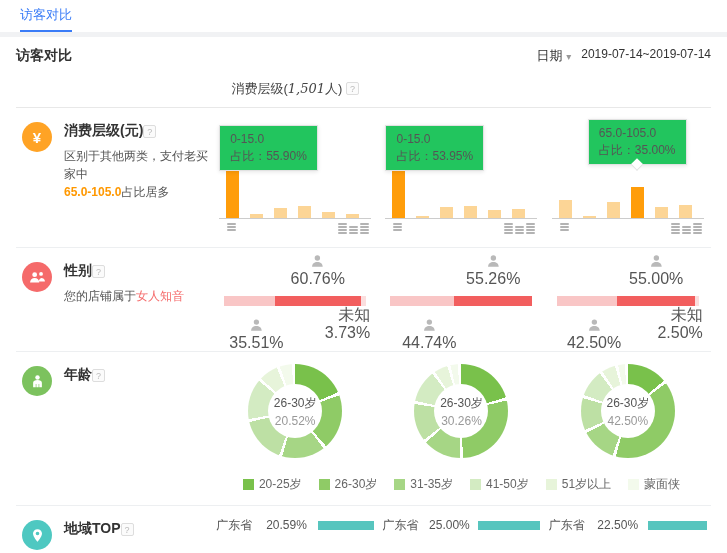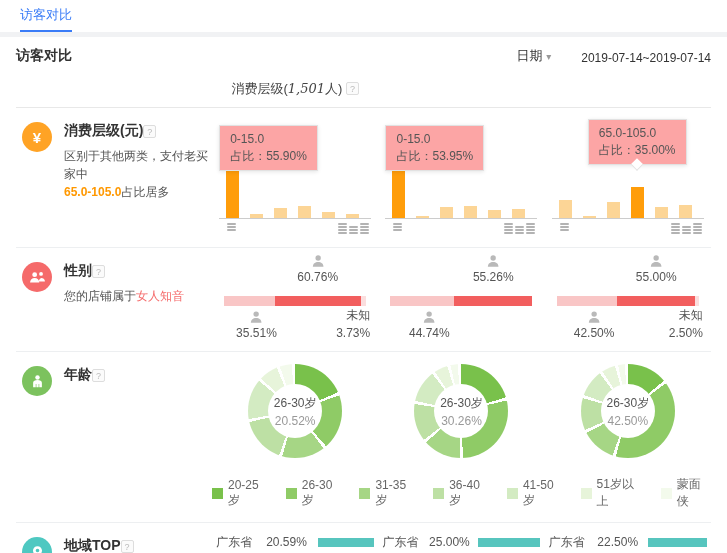--- a/index.html
+++ b/index.html
@@ -10,21 +10,21 @@
   }
   
   .tabbar { height:32px; display:flex; align-items:stretch; padding-left:20px; gap:44px; background:#fff; }
   .tab { font-size:13px; color:#555; display:flex; align-items:center; border-bottom:2px solid transparent; cursor:pointer; }
   .tab.active { color:#3a7cf7; border-bottom-color:#3a7cf7; }
   .strip { height:5px; background:#f1f2f4; }
   .content { padding:0 16px; }
   
   .page-header { display:flex; justify-content:space-between; align-items:center; height:38px; }
   .page-title { font-size:14px; font-weight:bold; color:#333; }
-  .hdr-right { display:flex; align-items:flex-end; gap:30px; }
+  .hdr-right { display:flex; align-items:flex-start; gap:10px; }
   .date-label { font-size:13px; color:#333; cursor:pointer; }
   .date-label .caret { color:#999; font-size:10px; }
   .date-range { font-size:12px; color:#333; }
   
   .grid { display:grid; grid-template-columns:196px 1fr 1fr 1fr; }
   .col-heads { border-bottom:1px solid #e8e8e8; }
   .col-head { text-align:center; font-size:13px; color:#444; padding:5px 0 9px; }
   .col-head .num { font-style:italic; font-family:"DejaVu Serif","Liberation Serif",serif; }
   .help { display:inline-block; width:13px; height:13px; border:1px solid #ddd; color:#bbb;
           font-size:9px; line-height:12px; text-align:center; border-radius:2px; background:#fbfbfb;
@@ -38,40 +38,40 @@
   .icon-region { background:#4ec8c1; }
   .sec-title-row { display:flex; align-items:center; }
   .sec-title { font-size:14px; font-weight:bold; color:#333; }
   .sec-desc { font-size:12px; color:#555; margin-top:7px; line-height:18px; }
   .hl-orange { color:#ff9800; font-weight:bold; }
   .hl-red { color:#f56c6c; }
   .hl-green { color:#6abf47; }
   .cell { display:flex; align-items:center; justify-content:center; }
   
   .mini-bars { position:relative; width:152px; height:122px; }
-  .tooltip { position:absolute; top:8px; left:0; background:#fca5a5; border:1px solid #e2e2e2;
+  .tooltip { position:absolute; top:8px; left:0; background:#22c55e; border:1px solid #e2e2e2;
              box-shadow:0 1px 4px rgba(0,0,0,.10); padding:5px 10px; font-size:12px; line-height:17px;
              color:#555; white-space:nowrap; z-index:3; }
   .tooltip.tt-center { left:36px; top:2px; }
   .tooltip.tt-center::after { content:""; position:absolute; left:50%; bottom:-5px; width:8px; height:8px;
              background:#fff; border-right:1px solid #e2e2e2; border-bottom:1px solid #e2e2e2;
              transform:translateX(-50%) rotate(45deg); }
   .bars { position:absolute; left:0; right:0; bottom:20px; height:50px; display:flex;
           align-items:flex-end; gap:11px; padding:0 7px; border-bottom:1px solid #ccc; }
   .bar { width:13px; flex:none; }
   .axis-icons { position:absolute; left:0; right:0; bottom:2px; height:14px; }
   .coins { position:absolute; display:flex; gap:2px; align-items:flex-end; }
   .coins.single { left:8px; }
   .coins.group { right:2px; }
   .coinstack { display:flex; flex-direction:column; gap:1px; }
   .coinstack i { display:block; width:9px; height:2px; background:#b3b3b3; border-radius:1px; }
   
-  .gender-chart { position:relative; width:142px; height:92px; font-size:12px; color:#555; }
+  .gender-chart { position:relative; width:142px; height:92px; font-size:16px; color:#555; }
   .g-top { position:absolute; top:0; transform:translateX(-50%); text-align:center; }
-  .g-bottom { position:absolute; top:56px; transform:translateX(-50%); text-align:left; }
+  .g-bottom { position:absolute; top:64px; transform:translateX(-50%); text-align:left; }
   .person-icon svg { width:15px; height:15px; fill:#b9b9b9; display:block; margin:0 auto 1px; }
   .g-bar { position:absolute; top:42px; left:0; width:100%; height:10px; display:flex; }
   .g-bar div { height:100%; }
   .g-unknown { position:absolute; top:52px; right:-4px; text-align:right; line-height:18px; }
   
   .age-cellwrap { padding:12px 0 4px; }
   .donut { position:relative; width:94px; height:94px; border-radius:50%; margin:0 auto; }
   .donut::after { content:""; position:absolute; inset:20px; background:#fff; border-radius:50%; }
   .donut-center { position:absolute; inset:0; display:flex; flex-direction:column; gap:2px;
                   align-items:center; justify-content:center; z-index:2; font-size:12px; }
@@ -412,24 +412,20 @@
         </span>
       <span class="legend-item">
           <i class="legend-sq" style="background: rgb(143, 203, 102);"></i>
           <span>26-30岁</span>
         </span>
       <span class="legend-item">
           <i class="legend-sq" style="background: rgb(166, 214, 133);"></i>
           <span>31-35岁</span>
         </span>
       <span class="legend-item">
-          <i class="legend-sq" style="background: rgb(189, 224, 164);"></i>
-          <span>36-40岁</span>
-        </span>
-      <span class="legend-item">
           <i class="legend-sq" style="background: rgb(211, 235, 194);"></i>
           <span>41-50岁</span>
         </span>
       <span class="legend-item">
           <i class="legend-sq" style="background: rgb(231, 244, 218);"></i>
           <span>51岁以上</span>
         </span>
       <span class="legend-item">
           <i class="legend-sq" style="background: rgb(243, 250, 236);"></i>
           <span>蒙面侠</span>

